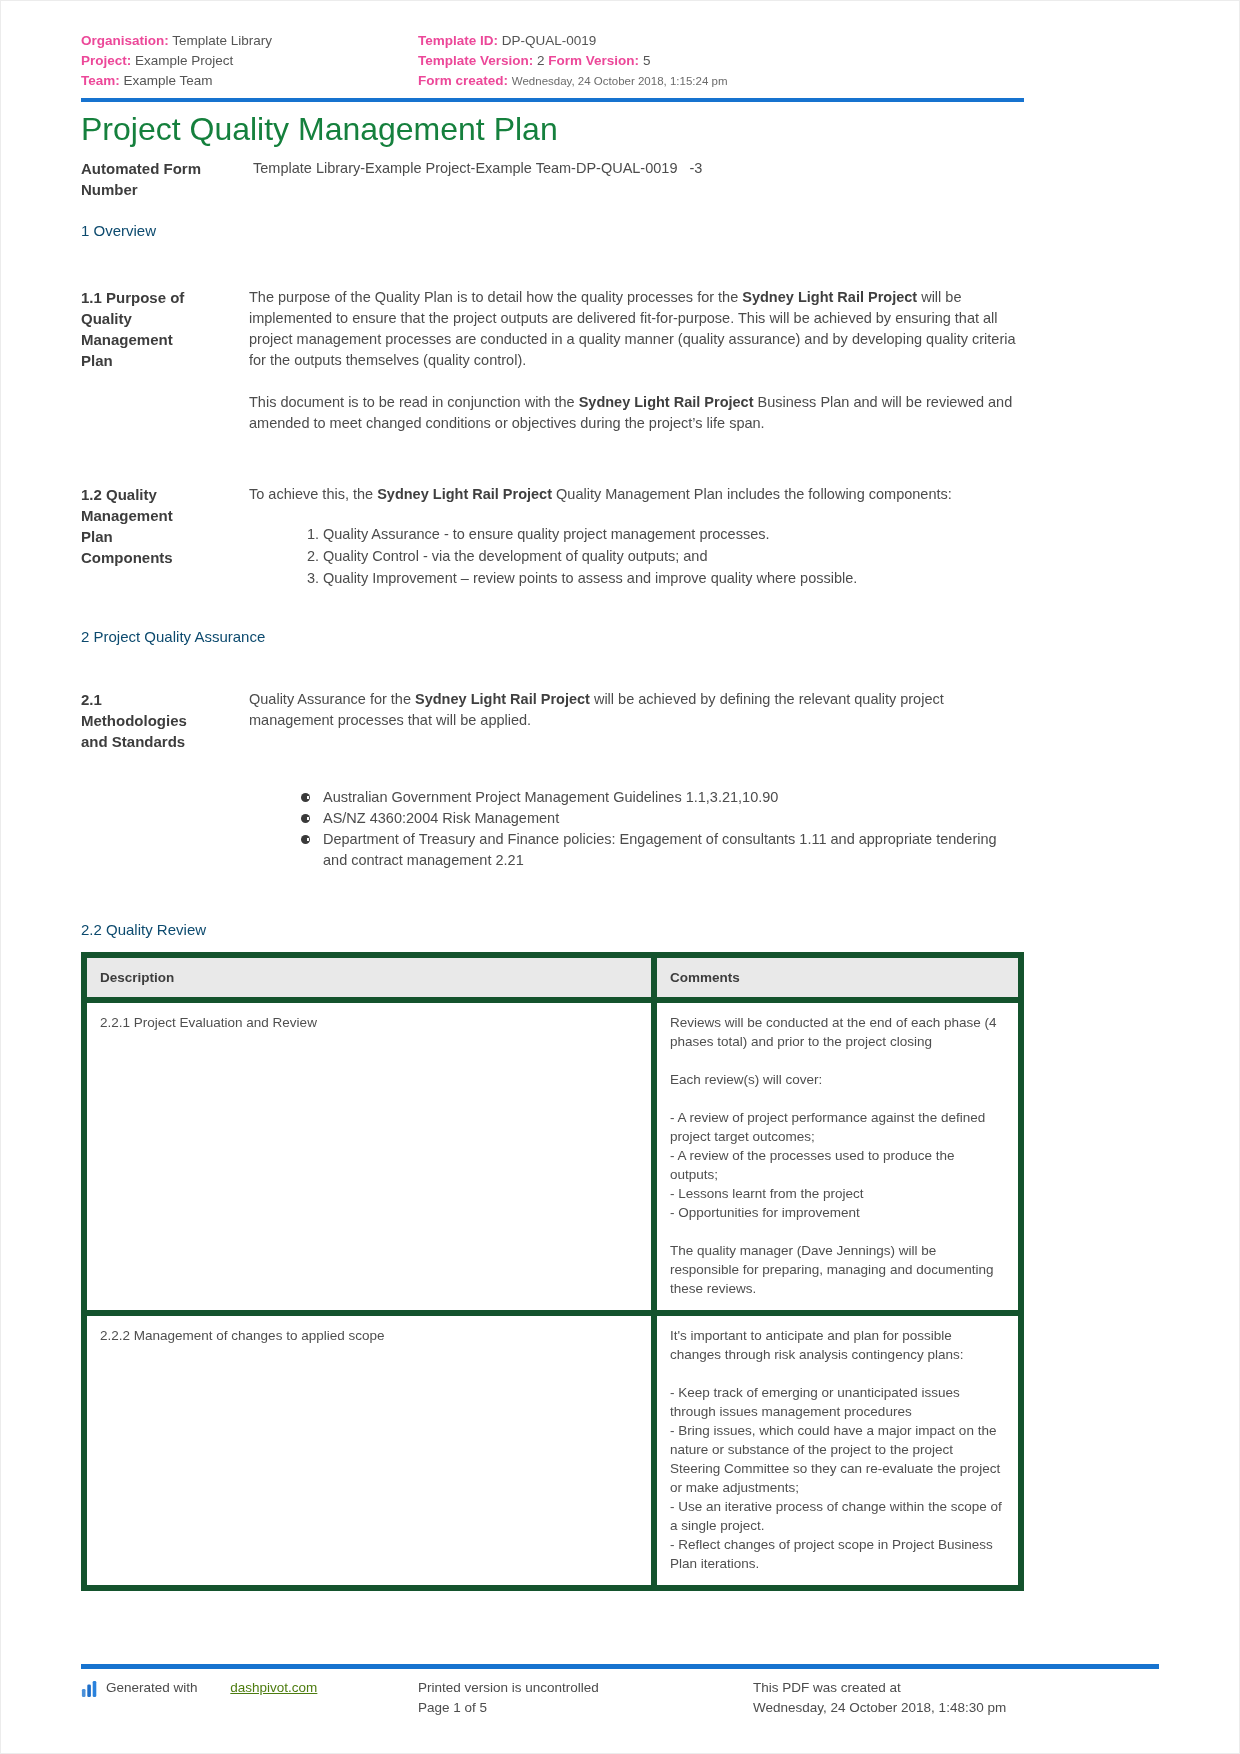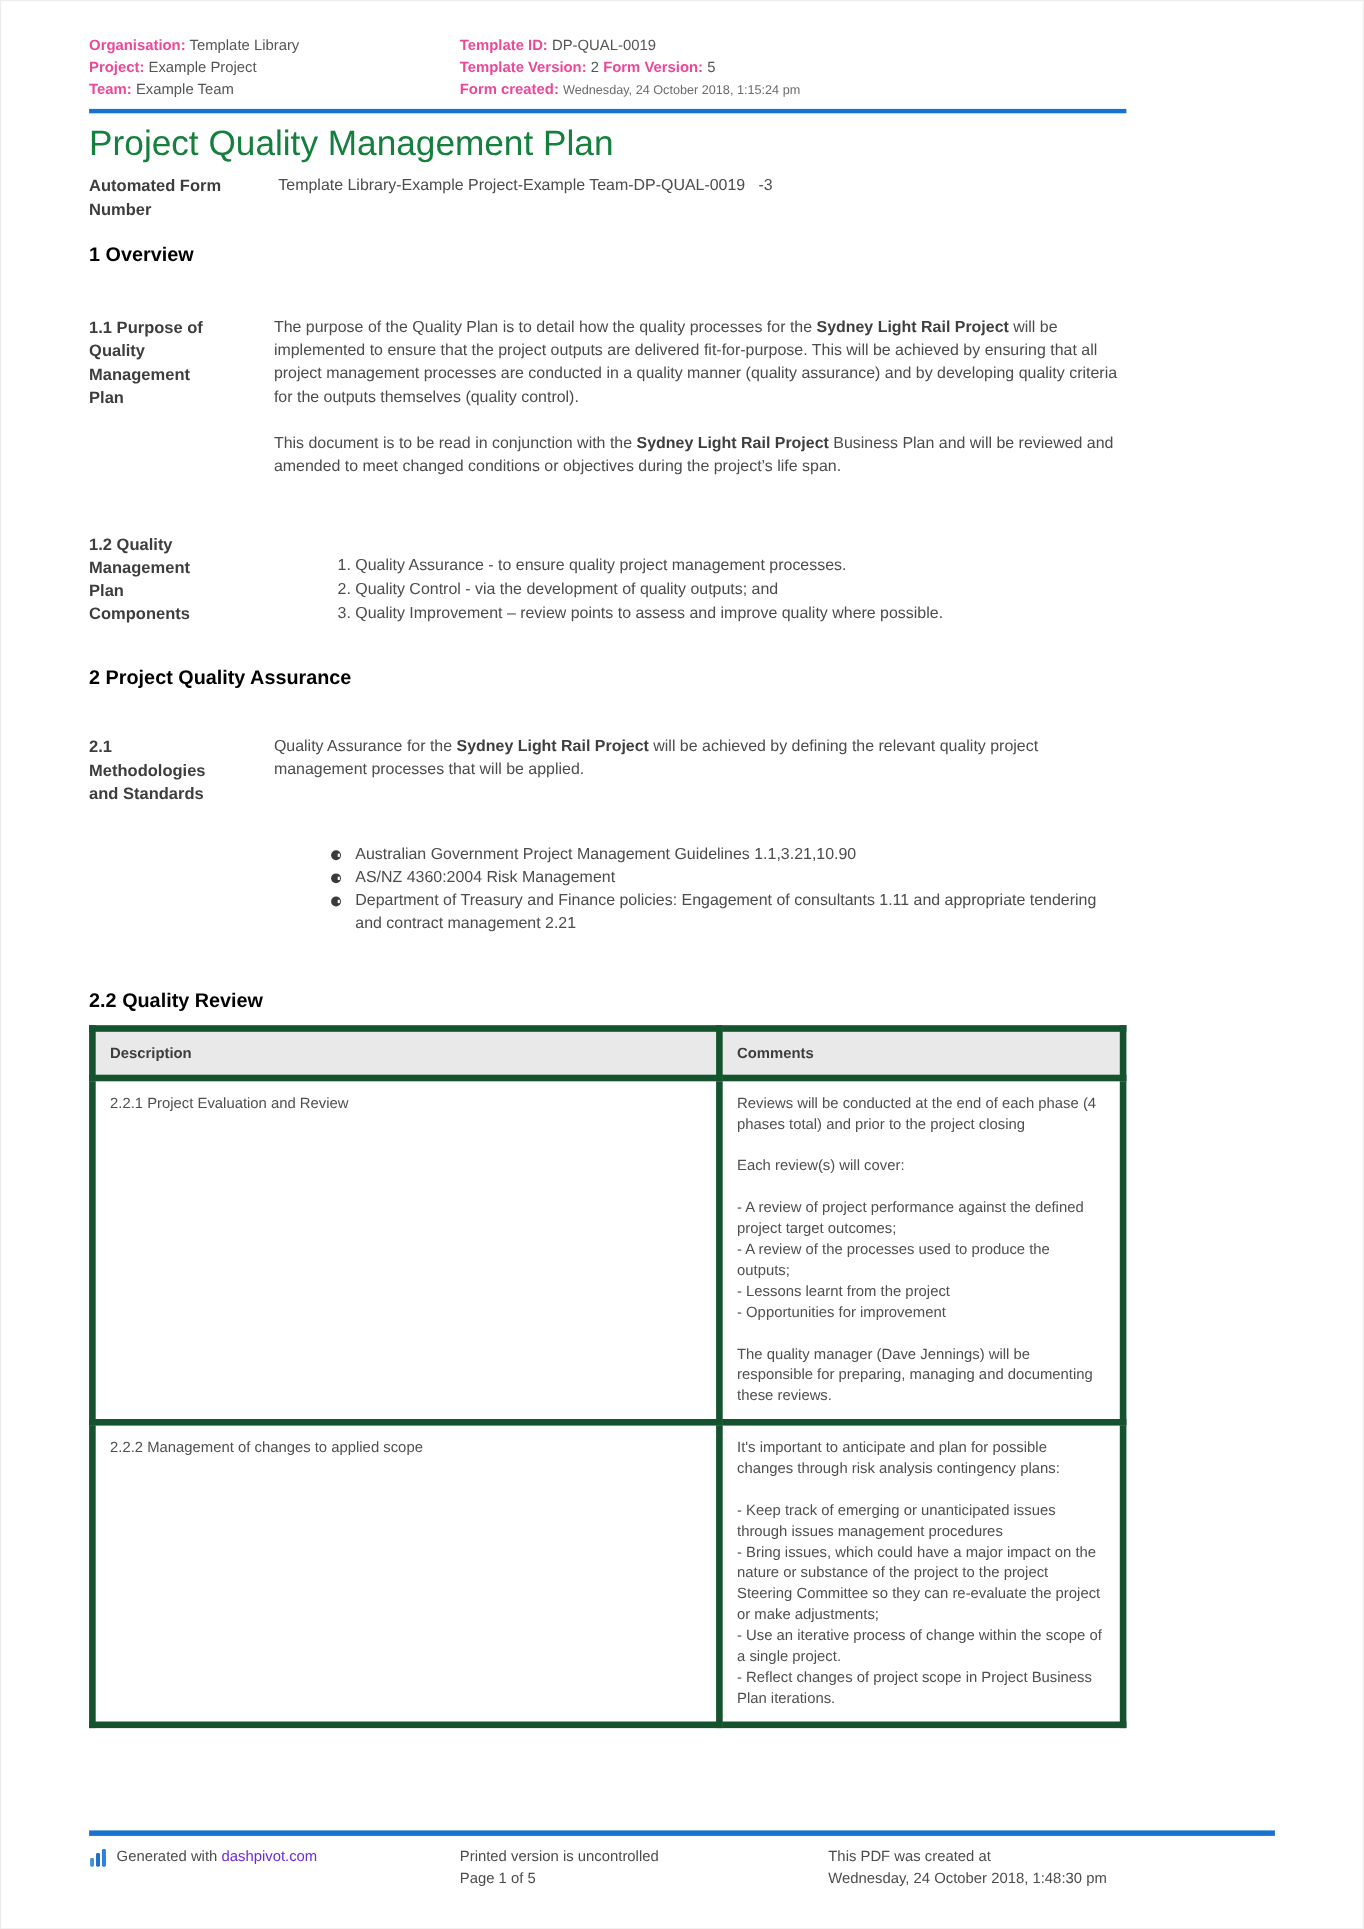--- a/index.html
+++ b/index.html
@@ -23,21 +23,21 @@
   
   .title { font-size:32px; font-weight:400; color:#15803d; margin:10px 0 0 0; line-height:34px; }
   .sec-row { display:grid; grid-template-columns:120px 1fr; column-gap:48px; }
   .sec-label { font-weight:bold; font-size:15px; line-height:21px; color:#3d3d3d; }
   .body-text { font-size:14.5px; line-height:21px; color:#4c4c4c; }
   .body-text p { margin:0; }
   .body-text p + p { margin-top:21px; }
   .body-text b { color:#3f3f3f; }
   .pre { white-space:pre-wrap; }
   .form-number-row { margin-top:12px; }
-  .sec-heading { font-size:18px; font-weight:bold; color:#000000; margin:0; line-height:21px; }
+  .sec-heading { font-size:15px; font-weight:normal; color:#0c4a6e; margin:0; line-height:21px; }
   .mt-overview { margin-top:20px; }
   .mt-s11 { margin-top:46px; }
   .mt-s12 { margin-top:50px; }
   .mt-h2 { margin-top:36px; }
   .mt-s21 { margin-top:42px; }
   .mt-s22 { margin-top:48px; }
 
   
   ol.components { margin:19px 0 0 0; padding:0 0 0 74px; }
   ol.components li { margin:0 0 1px 0; line-height:21px; }
@@ -57,21 +57,21 @@
   .qtable thead th { background:#e9e9e9; font-weight:bold; color:#3d3d3d; font-size:13.5px; padding:10px 13px; }
   .col-desc { width:538px; }
   td.comments { white-space:pre-line; }
 
   
   .footer { position:absolute; left:80px; right:80px; top:1663px; }
   .footer-bar { height:5px; background:#1773cf; margin-bottom:9px; }
   .footer-grid { display:grid; grid-template-columns:337px 335px 1fr; font-size:13.5px; line-height:20px; color:#4c4c4c; }
   .fleft { display:flex; align-items:flex-start; gap:7px; }
   .fbars { margin-top:2px; }
-  .flink { color:#6d28d9; cursor:pointer; }
+  .flink { color:#4d7c0f; text-decoration:underline; cursor:pointer;margin-left:29px; }
 </style>
 </head>
 <body>
 
 <div class="page">
   <div class="main">
 
     <div class="header">
       <div>
         <div class="hline"><span class="hlabel">Organisation:</span> <span>Template Library</span></div>
@@ -100,20 +100,21 @@
       <div class="sec-label">1.1 Purpose of Quality Management Plan</div>
       <div class="body-text">
         <p><span>The purpose of the Quality Plan is to detail how the quality processes for the </span><b>Sydney Light Rail Project</b><span> will be implemented to ensure that the project outputs are delivered fit-for-purpose. This will be achieved by ensuring that all project management processes are conducted in a quality manner (quality assurance) and by developing quality criteria for the outputs themselves (quality control).</span></p>
         <p><span>This document is to be read in conjunction with the </span><b>Sydney Light Rail Project</b><span> Business Plan and will be reviewed and amended to meet changed conditions or objectives during the project’s life span.</span></p>
       </div>
     </div>
 
     <div class="sec-row mt-s12">
       <div class="sec-label">1.2 Quality Management Plan Components</div>
       <div class="body-text">
+        <p><span>To achieve this, the </span><b>Sydney Light Rail Project</b><span> Quality Management Plan includes the following components:</span></p>
         <ol class="components">
           <li>Quality Assurance - to ensure quality project management processes.</li>
           <li>Quality Control - via the development of quality outputs; and</li>
           <li>Quality Improvement – review points to assess and improve quality where possible.</li>
         </ol>
       </div>
     </div>
 
     <h2 class="sec-heading mt-h2">2 Project Quality Assurance</h2>
 

